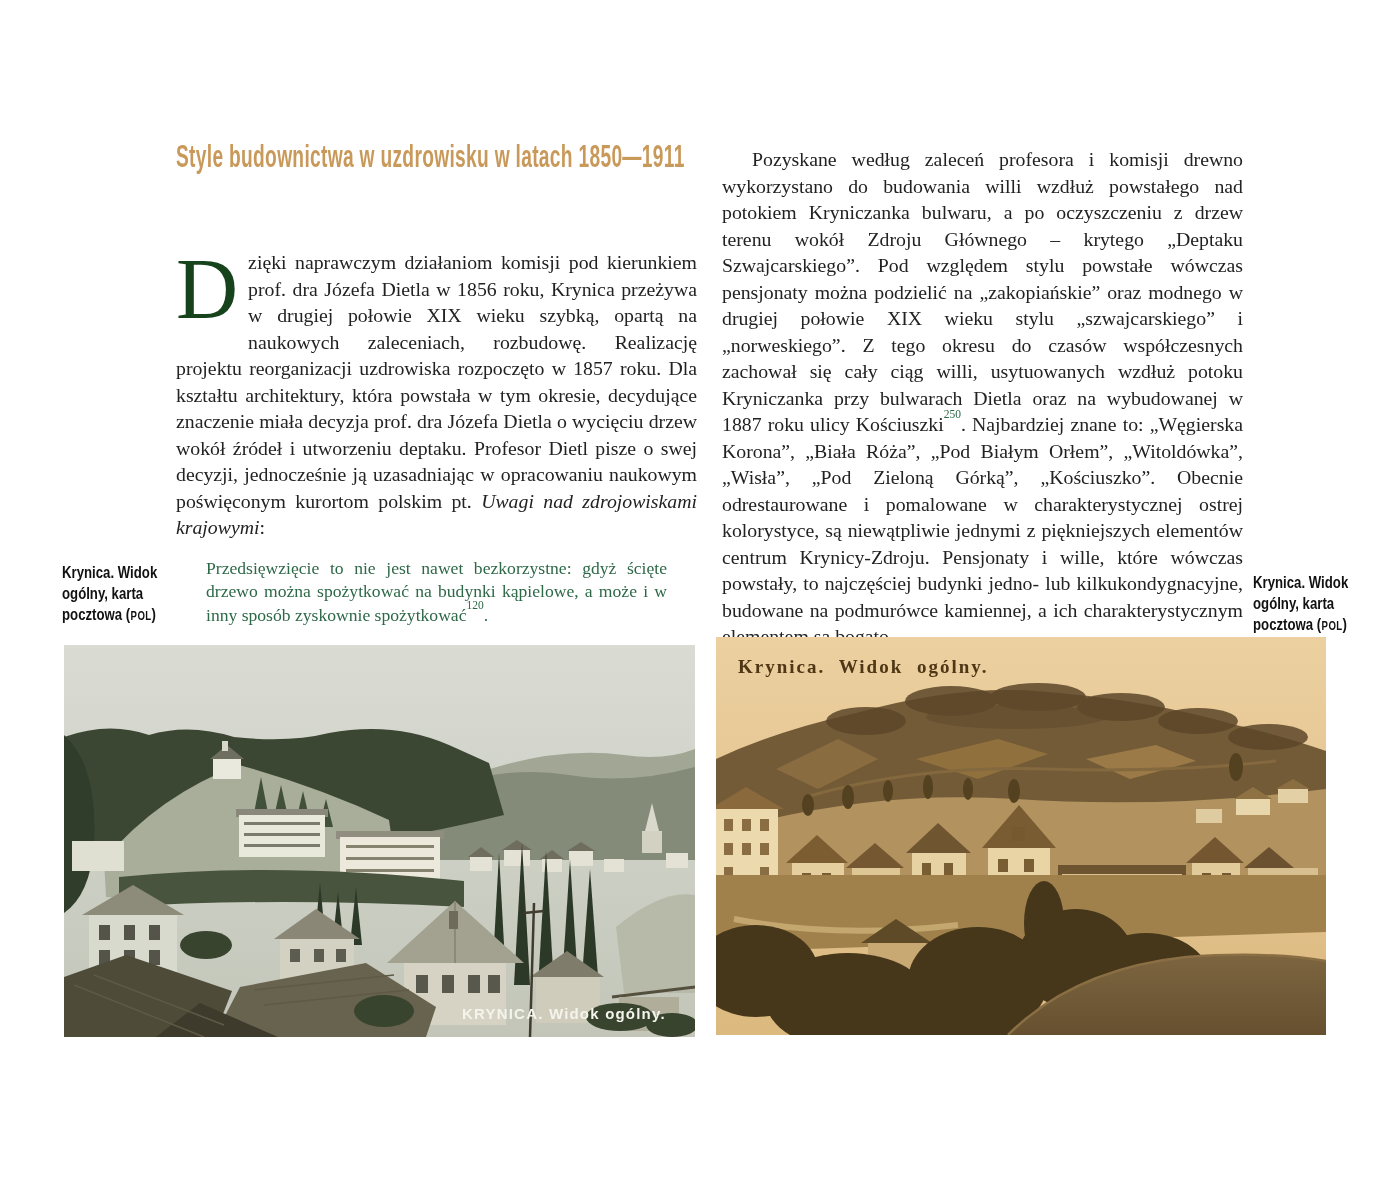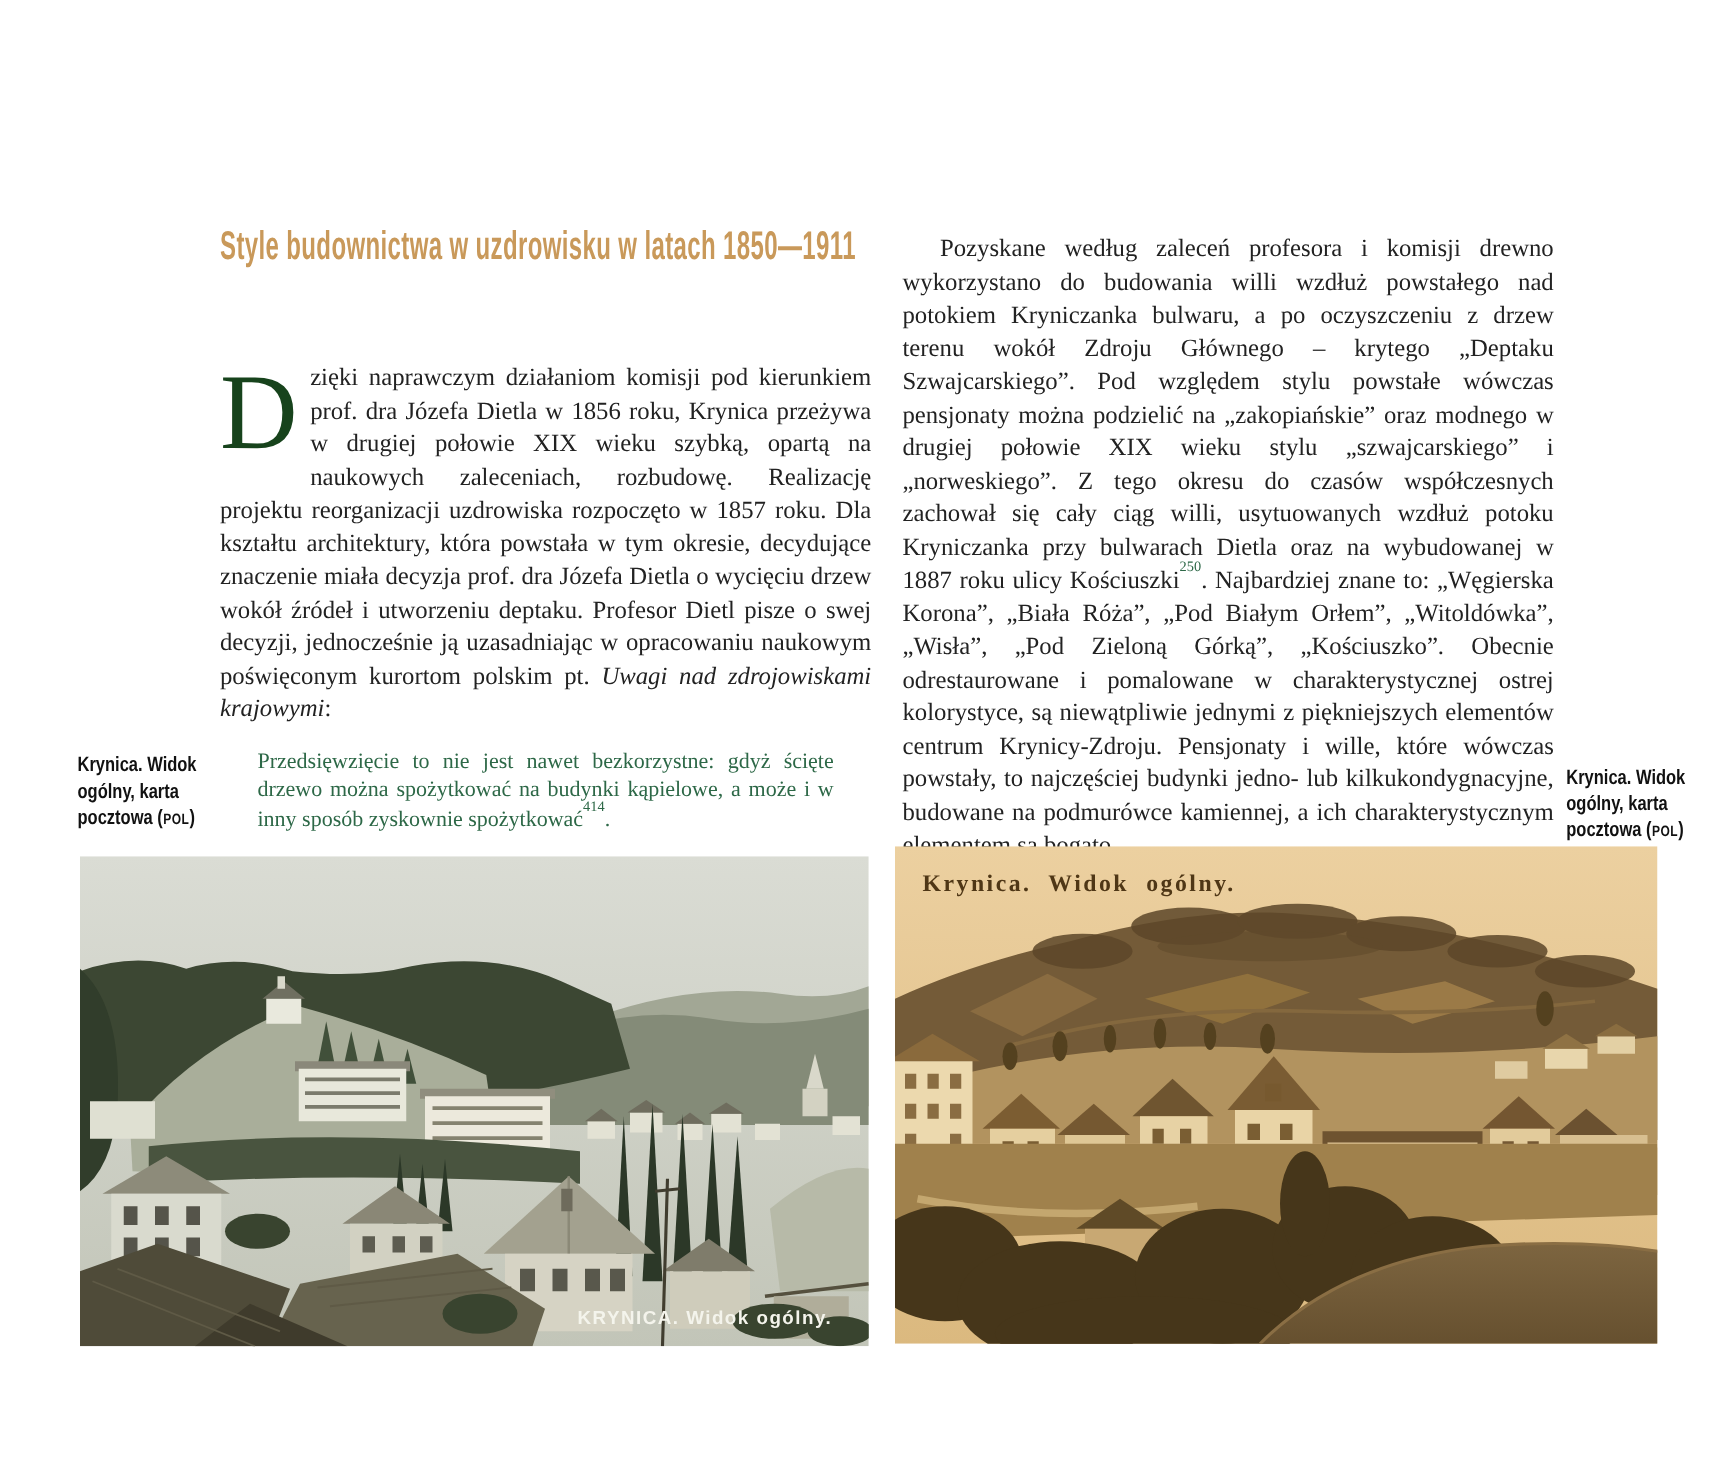--- a/index.html
+++ b/index.html
@@ -3,21 +3,20 @@
 <meta charset="utf-8">
 <style>
   html,body{margin:0;padding:0;background:#ffffff;}
   .page{
     position:relative;
     width:1388px;height:1052px;
     background:#ffffff;
     font-family:"Liberation Serif", serif;
     color:#1a1a1a;
     overflow:hidden;
-    margin-top:40px;
   }
   
   .chapter-heading{
     position:absolute;left:176px;top:138px;
     font-family:"Liberation Sans", sans-serif;
     font-weight:bold;
     font-size:32px;
     color:#c9995a;
     white-space:nowrap;
     transform:scaleX(0.60);
@@ -101,21 +100,21 @@
     <span>Krynica. Widok ogólny, karta pocztowa </span><span class="smallcaps">(pol)</span>
   </div>
 
   <div class="col col-left">
     <div class="para">
       <span class="dropcap">D</span><span>zięki naprawczym działaniom komisji pod kierunkiem prof. dra Józefa Dietla w 1856 roku, Krynica przeżywa w drugiej połowie XIX wieku szybką, opartą na naukowych zaleceniach, rozbudowę. Realizację projektu reorganizacji uzdrowiska rozpoczęto w 1857 roku. Dla kształtu architektury, która powstała w tym okresie, decydujące znaczenie miała decyzja prof. dra Józefa Dietla o wycięciu drzew wokół źródeł i utworzeniu deptaku. Profesor Dietl pisze o swej decyzji, jednocześnie ją uzasadniając w opracowaniu naukowym poświęconym kurortom polskim pt. </span><span class="italic">Uwagi nad zdrojowiskami krajowymi</span><span>:</span>
     </div>
   </div>
 
   <div class="quote">
-    <span>Przedsięwzięcie to nie jest nawet bezkorzystne: gdyż ścięte drzewo można spożytkować na budynki kąpielowe, a może i w inny sposób zyskownie spożytkować</span><sup class="fnref">414</sup><span>.</span>
+    <span>Przedsięwzięcie to nie jest nawet bezkorzystne: gdyż ścięte drzewo można spożytkować na budynki kąpielowe, a może i w inny sposób zyskownie spożytkować</span><sup class="fnref">120</sup><span>.</span>
   </div>
 
   <div class="col col-right">
     <div class="para">
       <span>Pozyskane według zaleceń profesora i komisji drewno wykorzystano do budowania willi wzdłuż powstałego nad potokiem Kryniczanka bulwaru, a po oczyszczeniu z drzew terenu wokół Zdroju Głównego – krytego „Deptaku Szwajcarskiego”. Pod względem stylu powstałe wówczas pensjonaty można podzielić na „zakopiańskie” oraz modnego w drugiej połowie XIX wieku stylu „szwajcarskiego” i „norweskiego”. Z tego okresu do czasów współczesnych zachował się cały ciąg willi, usytuowanych wzdłuż potoku Kryniczanka przy bulwarach Dietla oraz na wybudowanej w 1887 roku ulicy Kościuszki</span><sup class="fnref">250</sup><span>. Najbardziej znane to: „Węgierska Korona”, „Biała Róża”, „Pod Białym Orłem”, „Witoldówka”, „Wisła”, „Pod Zieloną Górką”, „Kościuszko”. Obecnie odrestaurowane i pomalowane w charakterystycznej ostrej kolorystyce, są niewątpliwie jednymi z piękniejszych elementów centrum Krynicy-Zdroju. Pensjonaty i wille, które wówczas powstały, to najczęściej budynki jedno- lub kilkukondygnacyjne, budowane na podmurówce kamiennej, a ich charakterystycznym elementem są bogato</span>
     </div>
   </div>
 
   <svg class="photo photo-left" width="631" height="392" viewBox="0 0 631 392" xmlns="http://www.w3.org/2000/svg">
     <defs>

